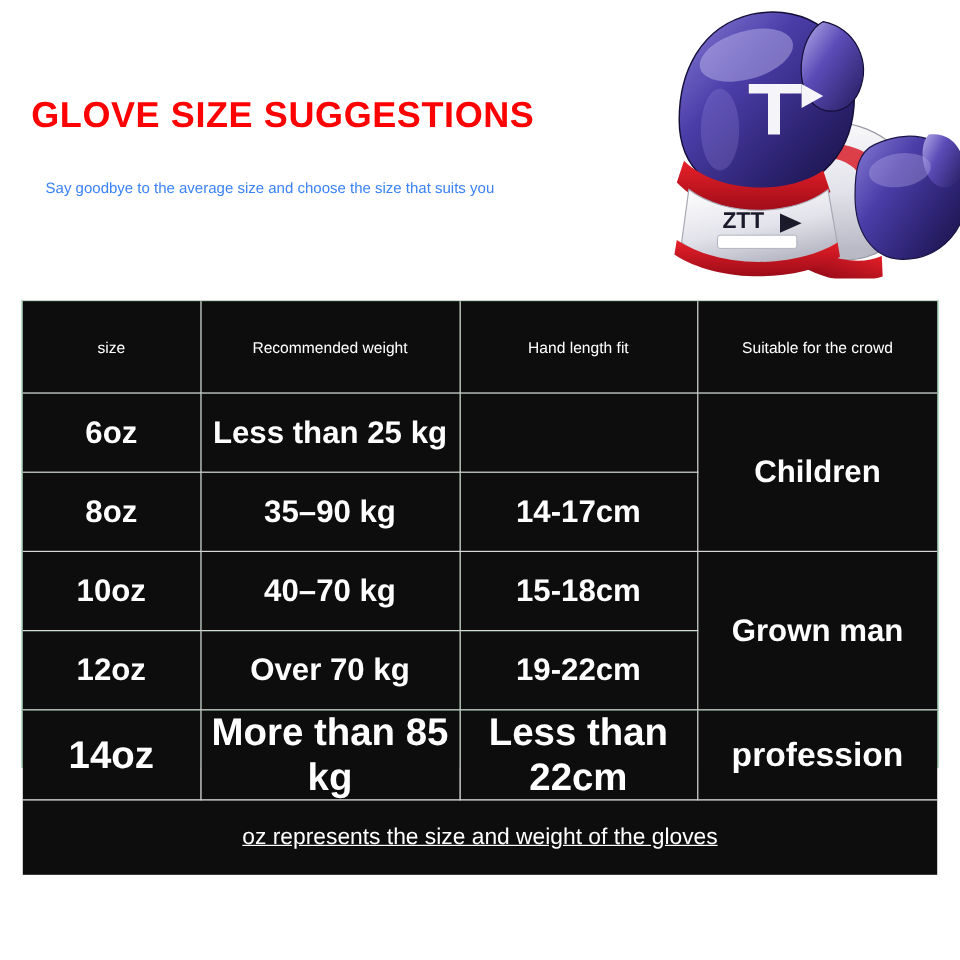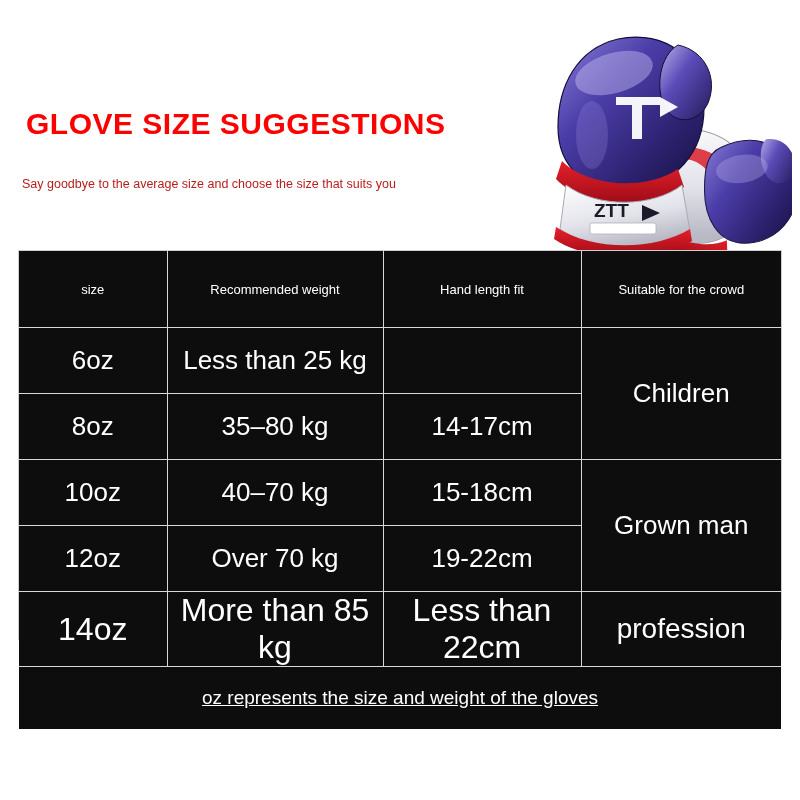--- a/index.html
+++ b/index.html
@@ -14,45 +14,44 @@
     overflow: hidden;
     position: relative;
   }
 
   
   .header {
     position: absolute;
     left: 0; top: 0;
     width: 800px;
     height: 238px;
-    margin-top: 27px;
   }
   .title {
     position: absolute;
     left: 26px;
     top: 80px;
     font-size: 30px;
     font-weight: bold;
     color: #ff0000;
     letter-spacing: 0.5px;
     white-space: nowrap;
   }
   .subtitle {
     position: absolute;
-    left: 22px;
+    left: 38px;
     top: 150px;
     font-size: 12.5px;
-    color: #b91c1c;
+    color: #3b82f6;
     white-space: nowrap;
   }
 
   
   .glove-art {
     position: absolute;
-    right: 8px;
+    right: 0;
     top: 4px;
     width: 260px;
     height: 228px;
   }
 
   
   .table-wrap {
     position: absolute;
     left: 18px;
     top: 250px;
@@ -87,21 +86,21 @@
   .col-crowd  { width: 200px; }
 
   .hdr-row td {
     font-size: 13px;
     font-weight: normal;
     height: 76px;
   }
   .data-row td {
     font-size: 26px;
     height: 65px;
-    font-weight: normal;
+    font-weight: bold;
     margin-top: 38px;
   }
   .crowd-cell {
     font-size: 23px;
   }
   .footer-row td {
     font-size: 19px;
     height: 62px;
     text-align: center;
   }
@@ -194,21 +193,21 @@
 
       <tr class="data-row">
         <td class="nb-left">6oz</td>
         <td>Less than 25 kg</td>
         <td></td>
         <td class="crowd-cell nb-right" rowspan="2">Children</td>
       </tr>
 
       <tr class="data-row">
         <td class="nb-left">8oz</td>
-        <td>35–80 kg</td>
+        <td>35–90 kg</td>
         <td>14-17cm</td>
       </tr>
 
       <tr class="data-row">
         <td class="nb-left">10oz</td>
         <td>40–70 kg</td>
         <td>15-18cm</td>
         <td class="crowd-cell nb-right" rowspan="2">Grown man</td>
       </tr>
 

